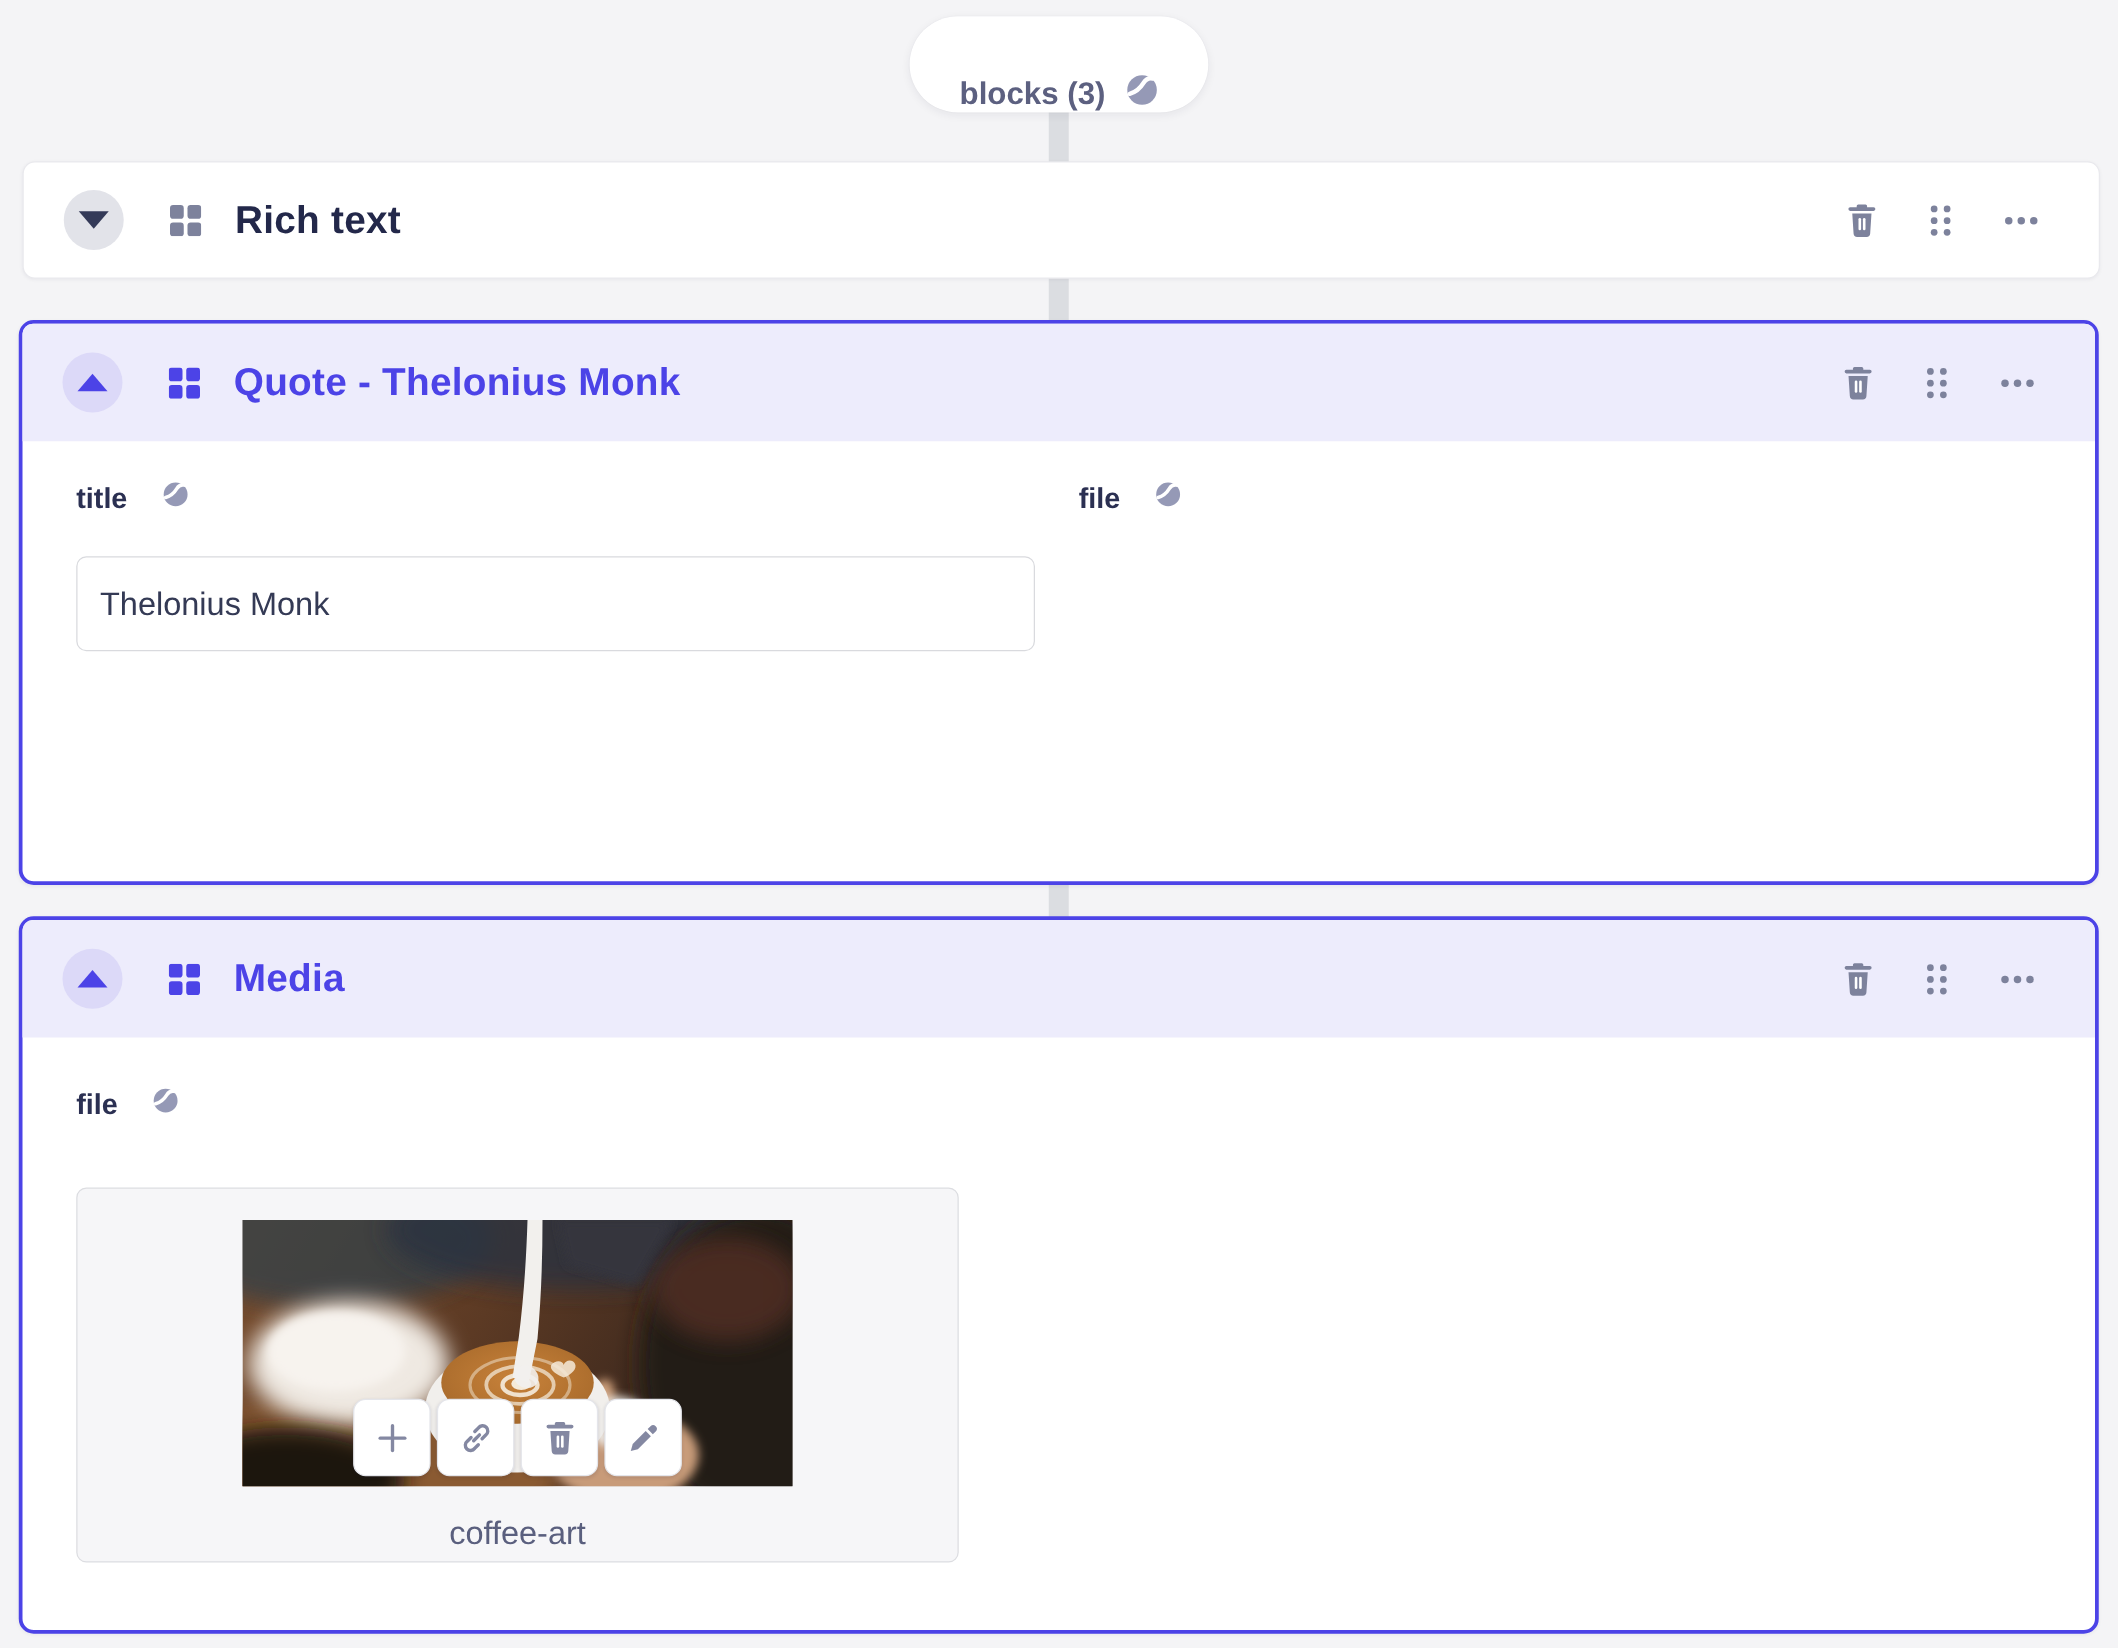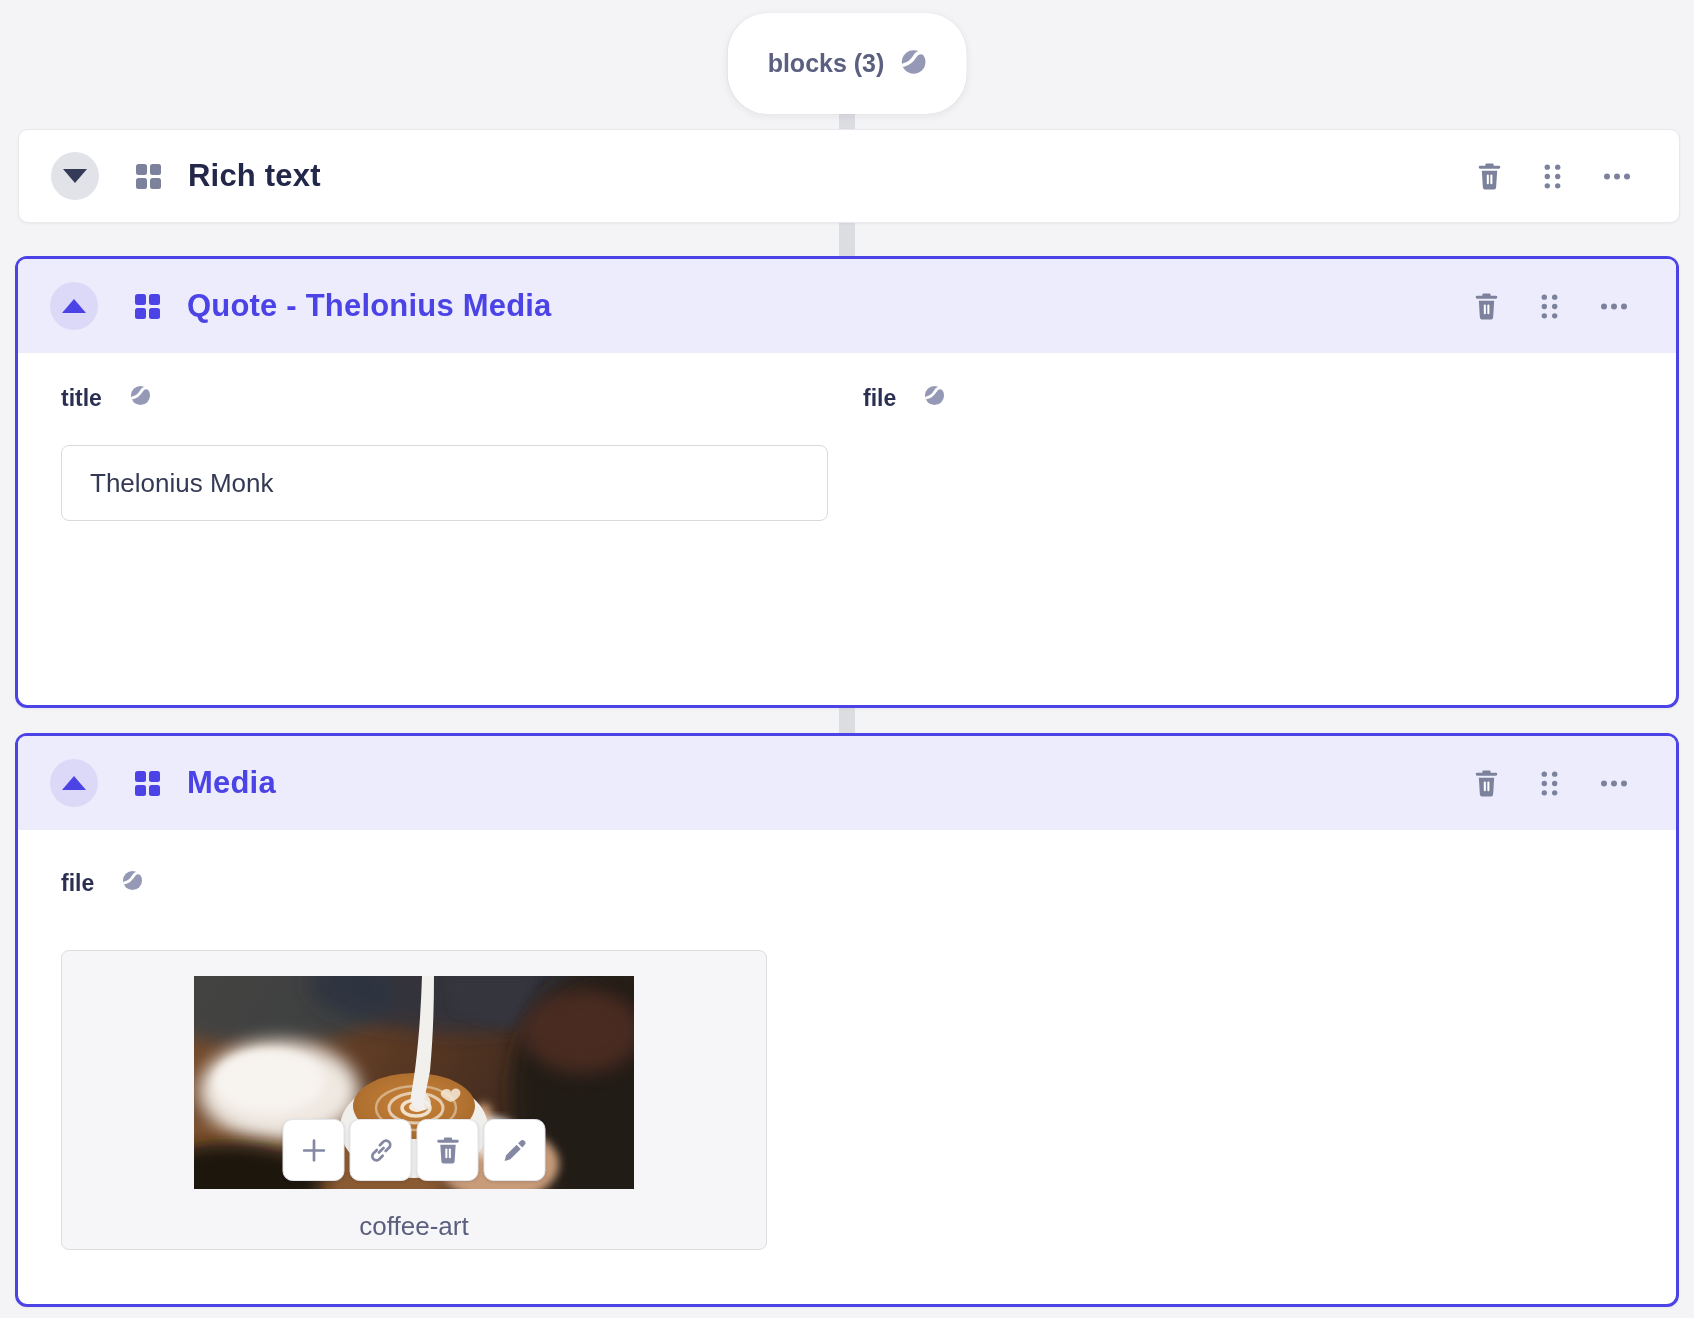--- a/index.html
+++ b/index.html
@@ -14,23 +14,23 @@
     overflow:hidden;
   }
   
   .connector{
     position:absolute;left:839px;top:48px;width:16px;height:692px;
     background:#dbdde1;z-index:0;
   }
   
   .pill{
     position:absolute;top:13px;left:50%;transform:translateX(-50%);
-    height:77px;padding:12px 40px;border-radius:40px;background:#ffffff;
+    height:77px;padding:0 40px;border-radius:40px;background:#ffffff;
     box-shadow:0 2px 8px rgba(25,28,60,.07),0 0 1px rgba(25,28,60,.08);
-    display:flex;align-items:center;gap:16px;z-index:3;cursor:pointer;
+    display:flex;align-items:flex-end;gap:16px;z-index:3;cursor:pointer;
   }
   .pill .pill-label{font-size:25px;font-weight:700;color:#5c6080;}
   
   .block{
     position:absolute;left:15px;width:1664px;background:#ffffff;
     border-radius:12px;z-index:2;box-sizing:border-box;
     box-shadow:0 1px 3px rgba(25,28,60,.05);
   }
   .block.collapsed{
     left:18px;width:1662px;border:1px solid #e9e9ed;border-radius:10px;
@@ -60,21 +60,21 @@
   .field-label{
     position:absolute;display:flex;align-items:center;gap:28px;
     font-size:23px;font-weight:700;color:#2b3052;
   }
   .text-input{
     position:absolute;box-sizing:border-box;background:#fff;
     border:1px solid #d9dade;border-radius:8px;
     font-family:"Liberation Sans","DejaVu Sans",sans-serif;
     font-size:26px;color:#343a55;
   }
-  #title-input{left:43px;top:92px;width:767px;height:76px;padding:0 28px;}
+  #title-input{left:43px;top:92px;width:767px;height:76px;padding:0 18px;}
   #body-textarea{left:845px;top:92px;width:640px;height:208px;padding:26px 28px;resize:none;line-height:1.45;}
   #title-label{left:43px;top:32px;}
   #body-label{left:845px;top:32px;}
   
   .media-body{position:relative;height:616px;}
   #file-label{left:43px;top:40px;}
   .media-panel{
     position:absolute;left:43px;top:120px;width:706px;height:300px;
     box-sizing:border-box;background:#f6f6f8;border:1px solid #dcdde1;border-radius:8px;
     display:flex;flex-direction:column;align-items:center;
@@ -174,21 +174,21 @@
       <span class="grid-icon">
         <svg width="25" height="25" viewBox="0 0 25 25">
             <g fill="#4c43e7">
               <rect x="0" y="0" width="11" height="11" rx="2.5"></rect>
               <rect x="14" y="0" width="11" height="11" rx="2.5"></rect>
               <rect x="0" y="14" width="11" height="11" rx="2.5"></rect>
               <rect x="14" y="14" width="11" height="11" rx="2.5"></rect>
             </g>
           </svg>
       </span>
-      <h3 class="block-title">Quote - Thelonius Media</h3>
+      <h3 class="block-title">Quote - Thelonius Monk</h3>
       <div class="header-actions">
         <button class="icon-btn">
           <svg width="25" height="27" viewBox="0 0 24 26">
               <g fill="#7d829c">
                 <path d="M9.2 0.5h5.6a1.2 1.2 0 0 1 1.2 1.2v1h5a1.4 1.4 0 1 1 0 2.8H3a1.4 1.4 0 1 1 0-2.8h5v-1A1.2 1.2 0 0 1 9.2 0.5z"></path>
                 <path d="M4.6 7.5h14.8l-1 15.5a2.8 2.8 0 0 1-2.8 2.6H8.4a2.8 2.8 0 0 1-2.8-2.6L4.6 7.5z"></path>
               </g>
               <rect x="9.4" y="11" width="2" height="9.5" rx="1" fill="#ffffff"></rect>
               <rect x="12.8" y="11" width="2" height="9.5" rx="1" fill="#ffffff"></rect>
             </svg>

